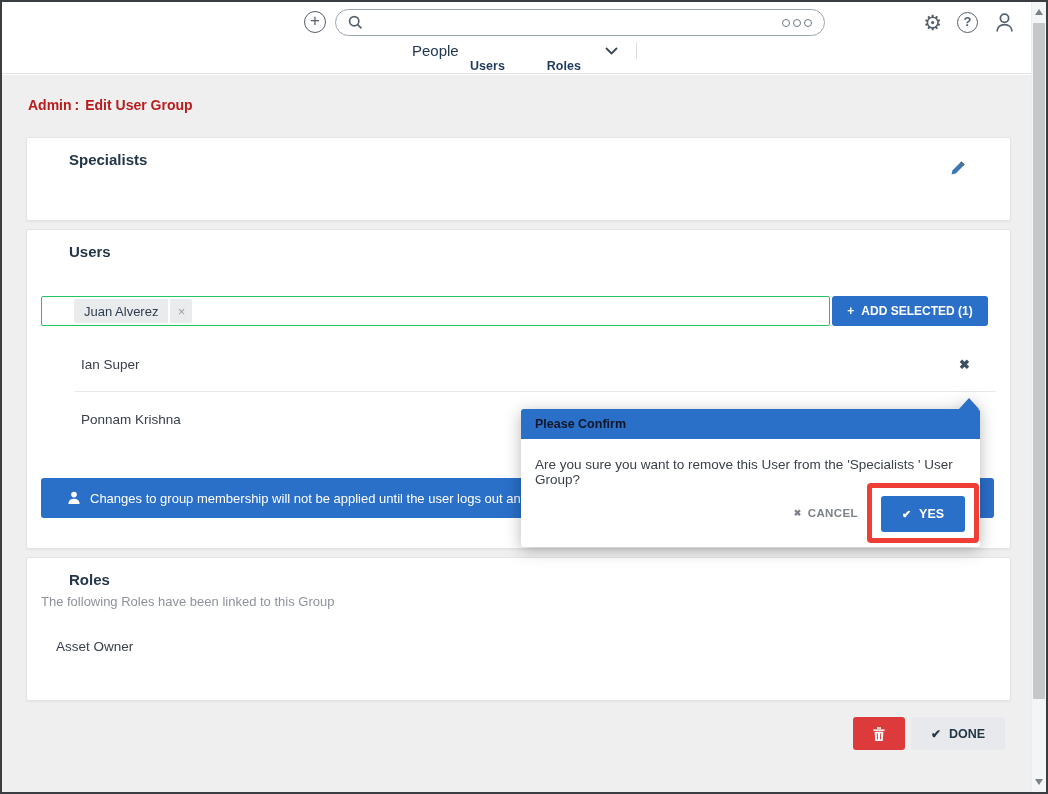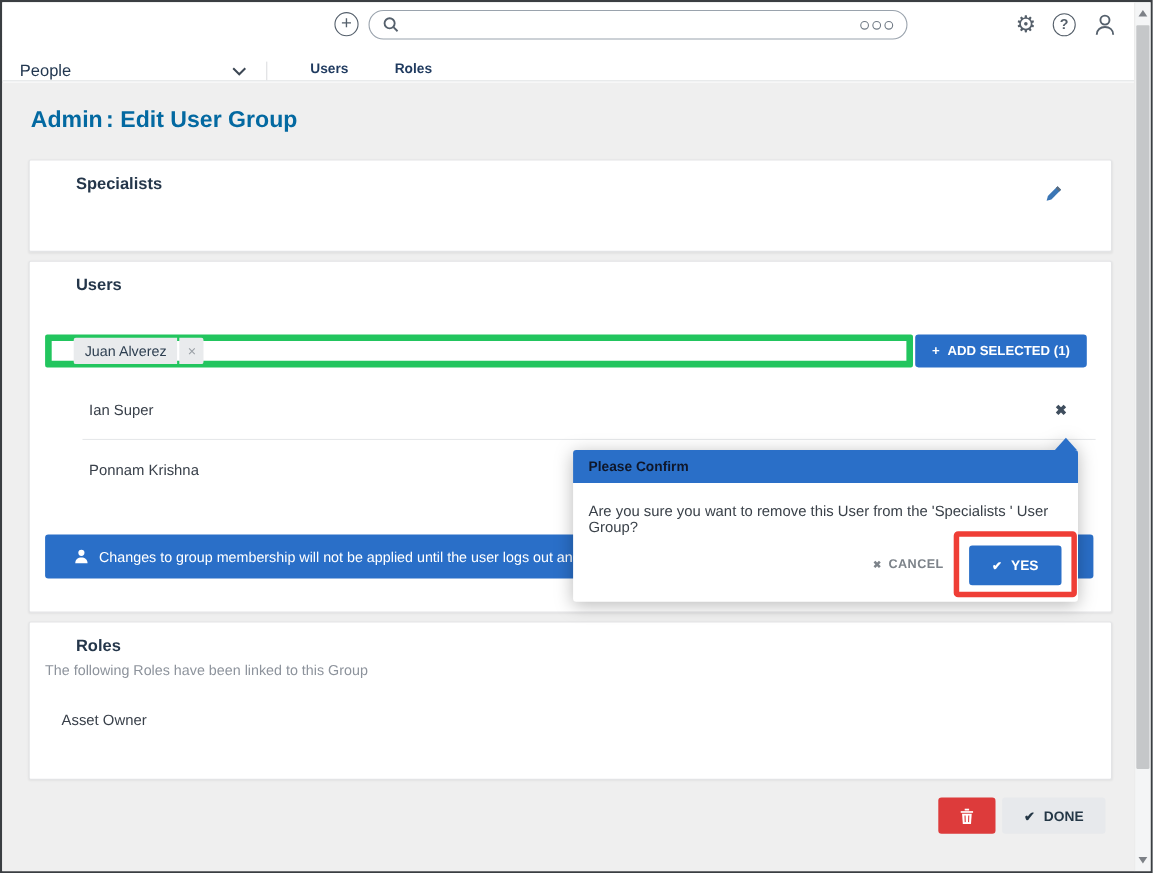--- a/index.html
+++ b/index.html
@@ -23,47 +23,47 @@
   .more-dots i { width:8px; height:8px; border:1.5px solid #707a85; border-radius:50%; display:block; }
   .topbar-right { position:absolute; right:15px; top:0; height:40px; display:flex;
     align-items:center; gap:15px; }
   .gear-glyph { font-size:21px; color:#555f6a; cursor:pointer; line-height:1; }
   .help-circle { width:21px; height:21px; border:1.7px solid #555f6a; border-radius:50%;
     color:#555f6a; font-size:13px; font-weight:bold; text-align:center; line-height:18px; cursor:pointer; }
   .icon-svg { display:block; cursor:pointer; }
 
   
   .navrow { position:absolute; top:40px; left:0; right:15px; height:32px; background:#fff;
-    border-bottom:1px solid #dfe1e3; display:flex; align-items:flex-end; z-index:5; }
+    border-bottom:1px solid #dfe1e3; display:flex; align-items:center; z-index:5;flex-direction:column; }
   .module-select { width:241px; display:flex; align-items:center; justify-content:space-between;
     padding:0 18px 0 16px; cursor:pointer; border-right:1px solid #dcdee0; }
   .module-select .label { font-size:15px; color:#223750; }
   .tabs { display:flex; align-items:stretch; margin-left:18px; }
   .tab { display:flex; align-items:center; padding:0 21px; font-size:12.5px; font-weight:bold;
     color:#1f3a5f; cursor:pointer; border-bottom:4px solid transparent; }
   .tab.active { border-bottom-color:#2a6fc8; }
 
   
   .content { position:absolute; top:73px; left:0; right:15px; bottom:0; background:#efefef;
     overflow:hidden; }
-  .page-title { margin:22px 0 24px 26px; font-size:21px; font-weight:bold; color:#0369a1; }
+  .page-title { margin:22px 0 24px 26px; font-size:14px; font-weight:bold; color:#b91c1c; }
   .page-title .sep { margin:0 6px 0 3px; }
 
   .card { background:#fff; border:1px solid #e3e4e6; border-radius:2px;
     box-shadow:0 1px 2px rgba(0,0,0,0.05); margin:0 20px 8px 24px; padding:13px 14px; }
   .card h2 { font-size:15px; font-weight:bold; color:#24364a;margin-left:28px; }
 
   .card-group { height:84px; position:relative; }
   .edit-pencil { position:absolute; right:44px; top:22px; cursor:pointer; }
 
   .card-users { height:320px; position:relative; }
   .card-users h2 { margin-bottom:36px; }
   .select-row { display:flex; gap:2px; margin:0 8px 12px 0; }
-  .user-select { flex:1; height:30px; border:6px solid #22c55e; border-radius:2px; background:#fff;
-    display:flex; align-items:center; padding-left:20px; cursor:text; }
+  .user-select { flex:1; height:30px; border:1px solid #22c55e; border-radius:2px; background:#fff;
+    display:flex; align-items:center; padding-left:32px; cursor:text; }
   .chip { display:flex; height:24px; font-size:13px; color:#2d3e50; }
   .chip .chip-label { background:#e9ebed; display:flex; align-items:center; padding:0 10px;
     border-radius:2px 0 0 2px; }
   .chip .chip-x { background:#e9ebed; margin-left:2px; width:22px; display:flex; align-items:center;
     justify-content:center; color:#9aa0a6; font-size:13px; cursor:pointer; border-radius:0 2px 2px 0; }
   .add-btn { width:156px; height:30px; background:#2a6fc8; color:#fff; border:none; border-radius:3px;
     font-size:12px; font-weight:bold; cursor:pointer; display:flex; align-items:center;
     justify-content:center; gap:7px; font-family:"Liberation Sans", sans-serif; }
   .member-row { height:54px; display:flex; align-items:center; justify-content:space-between;
     padding:0 26px 0 6px;margin-left:34px; }

